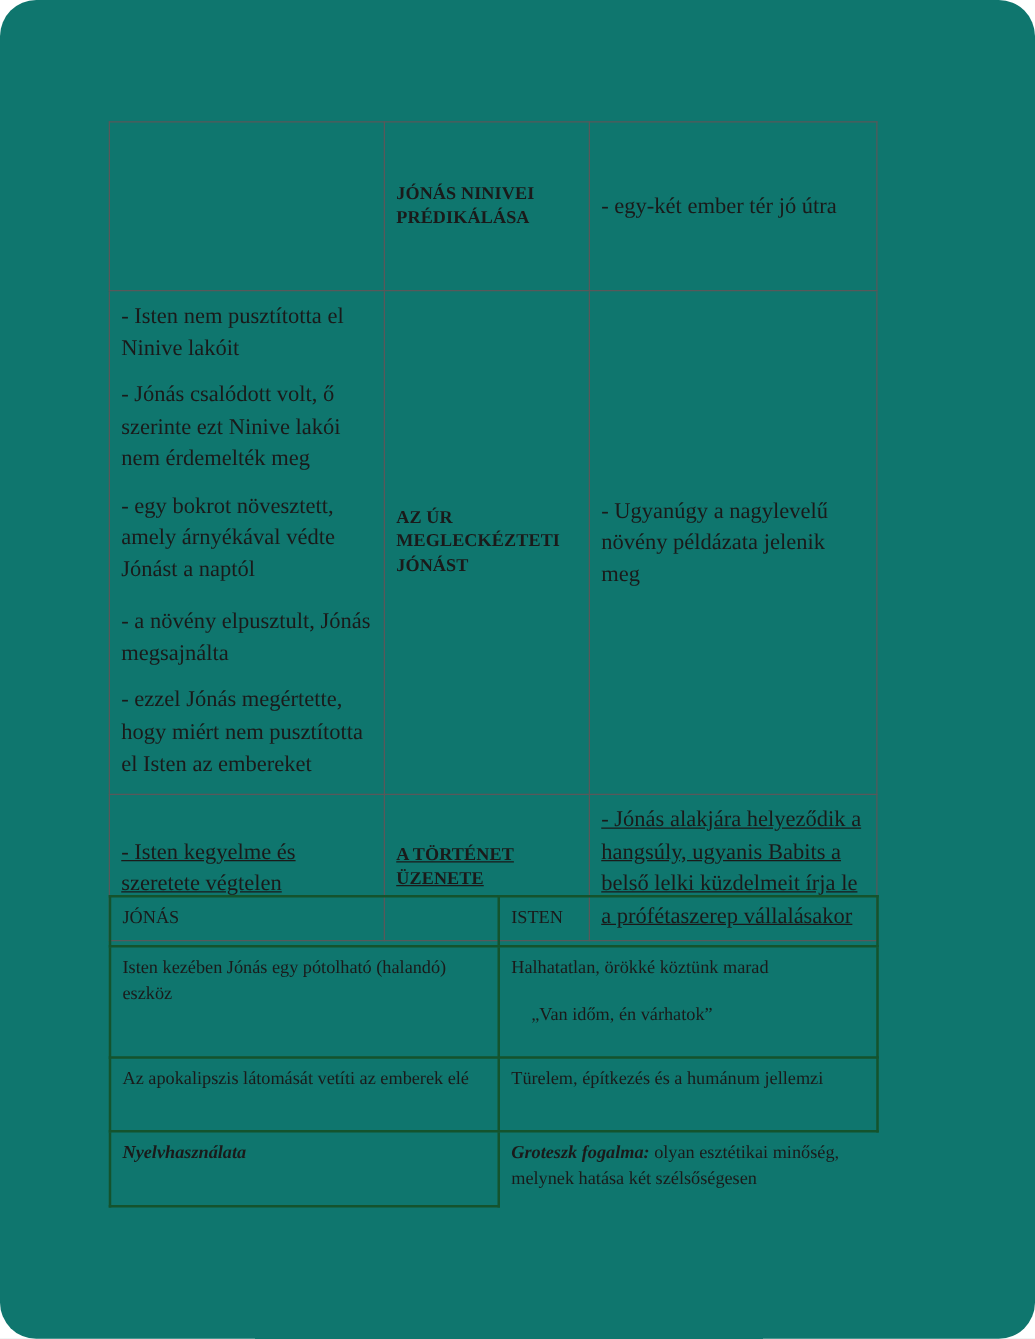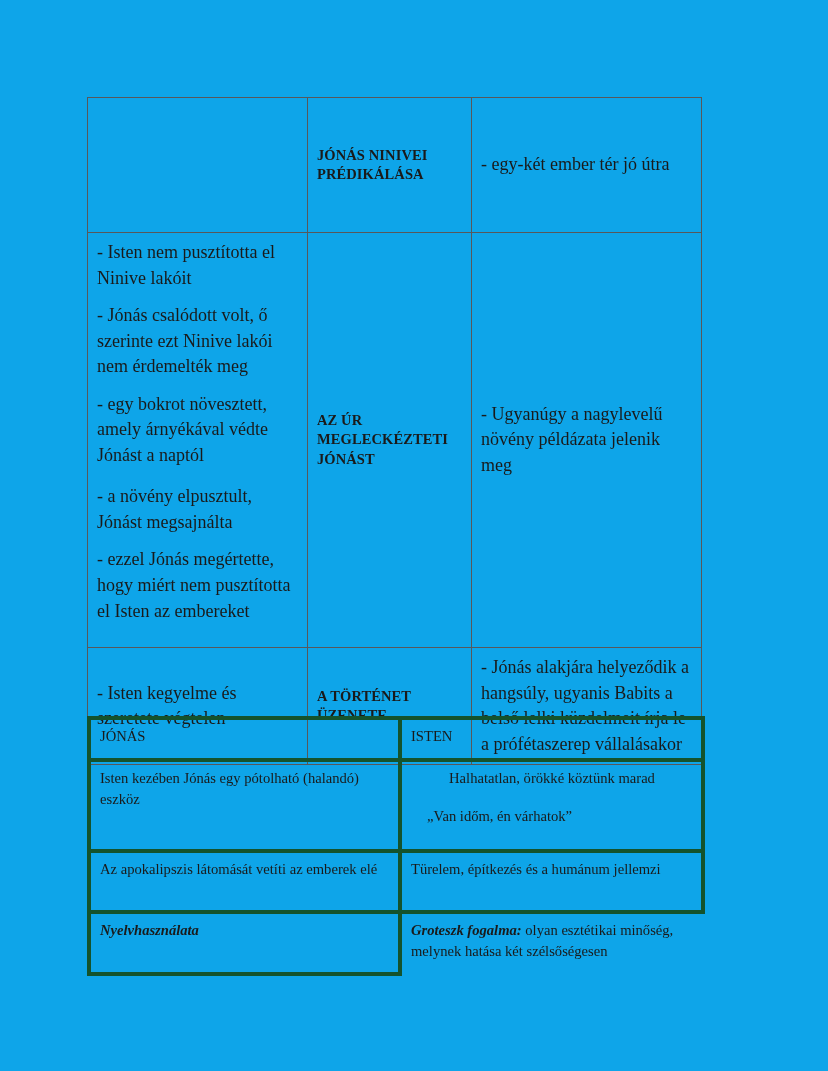--- a/index.html
+++ b/index.html
@@ -13,21 +13,22 @@
     font-family: "Liberation Serif", "DejaVu Serif", serif;
     color: #1a1a1a;
     position: relative;
     overflow: hidden;
   }
   .page {
     position: absolute;
     left: 0; top: 0;
     width: 828px;
     height: 1071px;
-    background: #0ea5e9;
+    background: #0f766e;
+    border-radius: 29px;
   }
 
   
   .tbl1 {
     position: absolute;
     left: 87px;
     top: 97px;
     width: 614px;
     border-collapse: collapse;
     table-layout: fixed;
@@ -39,40 +40,40 @@
   }
   .tbl1 col.c1 { width: 220px; }
   .tbl1 col.c2 { width: 164px; }
   .tbl1 col.c3 { width: 230px; }
 
   .cellpad {
     padding: 7px 8px 7px 9px;
   }
   .t1r1 td { height: 134px; }
   .t1r2 td { height: 318px; }
-  .t1r3 td { height: 101px; }
+  .t1r3 td { height: 101px; text-decoration: underline; }
 
   .bold-head {
     font-weight: bold;
     font-size: 14.5px;
     line-height: 1.33;
     letter-spacing: 0.1px;
   }
   .body-txt {
     font-size: 18px;
     line-height: 1.42;
   }
   .body-txt p {
     margin: 0 0 12px 0;
   }
   .body-txt p.tight {
     margin: 0 0 16px 0;
   }
   .body-txt p:last-child {
-    margin-bottom: 16px;
+    margin-bottom: 4px;
   }
 
   
   .sec-heading {
     position: absolute;
     left: 117px;
     top: 689px;
     font-size: 15px;
     letter-spacing: 0.2px;
     white-space: nowrap;
@@ -83,37 +84,37 @@
     position: absolute;
     left: 87px;
     top: 716px;
     width: 614px;
     border-collapse: collapse;
     table-layout: fixed;
   }
   .tbl2 col.d1 { width: 311px; }
   .tbl2 col.d2 { width: 303px; }
   .tbl2 td {
-    border: 4px solid #14532d;
+    border: 2px solid #14532d;
     padding: 6px 8px 6px 9px;
     vertical-align: top;
     font-size: 14.6px;
     line-height: 1.45;
   }
   .tbl2 tr.r-head td { height: 26px; }
   .tbl2 tr.r1 td { height: 45px; }
   .tbl2 tr.r2 td { height: 73px; }
   .tbl2 tr.r3 td { height: 45px; }
   .tbl2 tr.r4 td { height: 46px; }
   .tbl2 td.no-border {
     border: none;
     margin-left: 28px;
   }
   .tbl2 p { margin: 16px; }
-  .tbl2 p.spaced { margin: 0 0 17px 0; text-align: center; }
+  .tbl2 p.spaced { margin: 0 0 17px 0; }
   .emph {
     font-weight: bold;
     font-style: italic;
   }
 </style>
 </head>
 <body>
 
 <div class="page">
 
@@ -135,21 +136,21 @@
           <div class="cellpad body-txt">- egy-két ember tér jó útra</div>
         </td>
       </tr>
 
       <tr class="t1r2">
         <td style="vertical-align:top;">
           <div class="cellpad body-txt">
             <p>- Isten nem pusztította el Ninive lakóit</p>
             <p>- Jónás csalódott volt, ő szerinte ezt Ninive lakói nem érdemelték meg</p>
             <p class="tight">- egy bokrot növesztett, amely árnyékával védte Jónást a naptól</p>
-            <p>- a növény elpusztult, Jónást megsajnálta</p>
+            <p>- a növény elpusztult, Jónás megsajnálta</p>
             <p>- ezzel Jónás megértette, hogy miért nem pusztította el Isten az embereket</p>
           </div>
         </td>
         <td>
           <div class="cellpad bold-head">AZ ÚR MEGLECKÉZTETI JÓNÁST</div>
         </td>
         <td>
           <div class="cellpad body-txt">- Ugyanúgy a nagylevelű növény példázata jelenik meg</div>
         </td>
       </tr>

